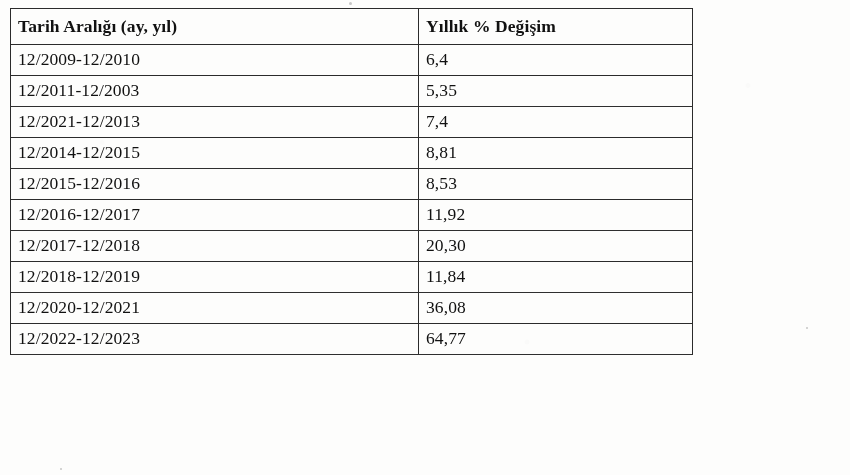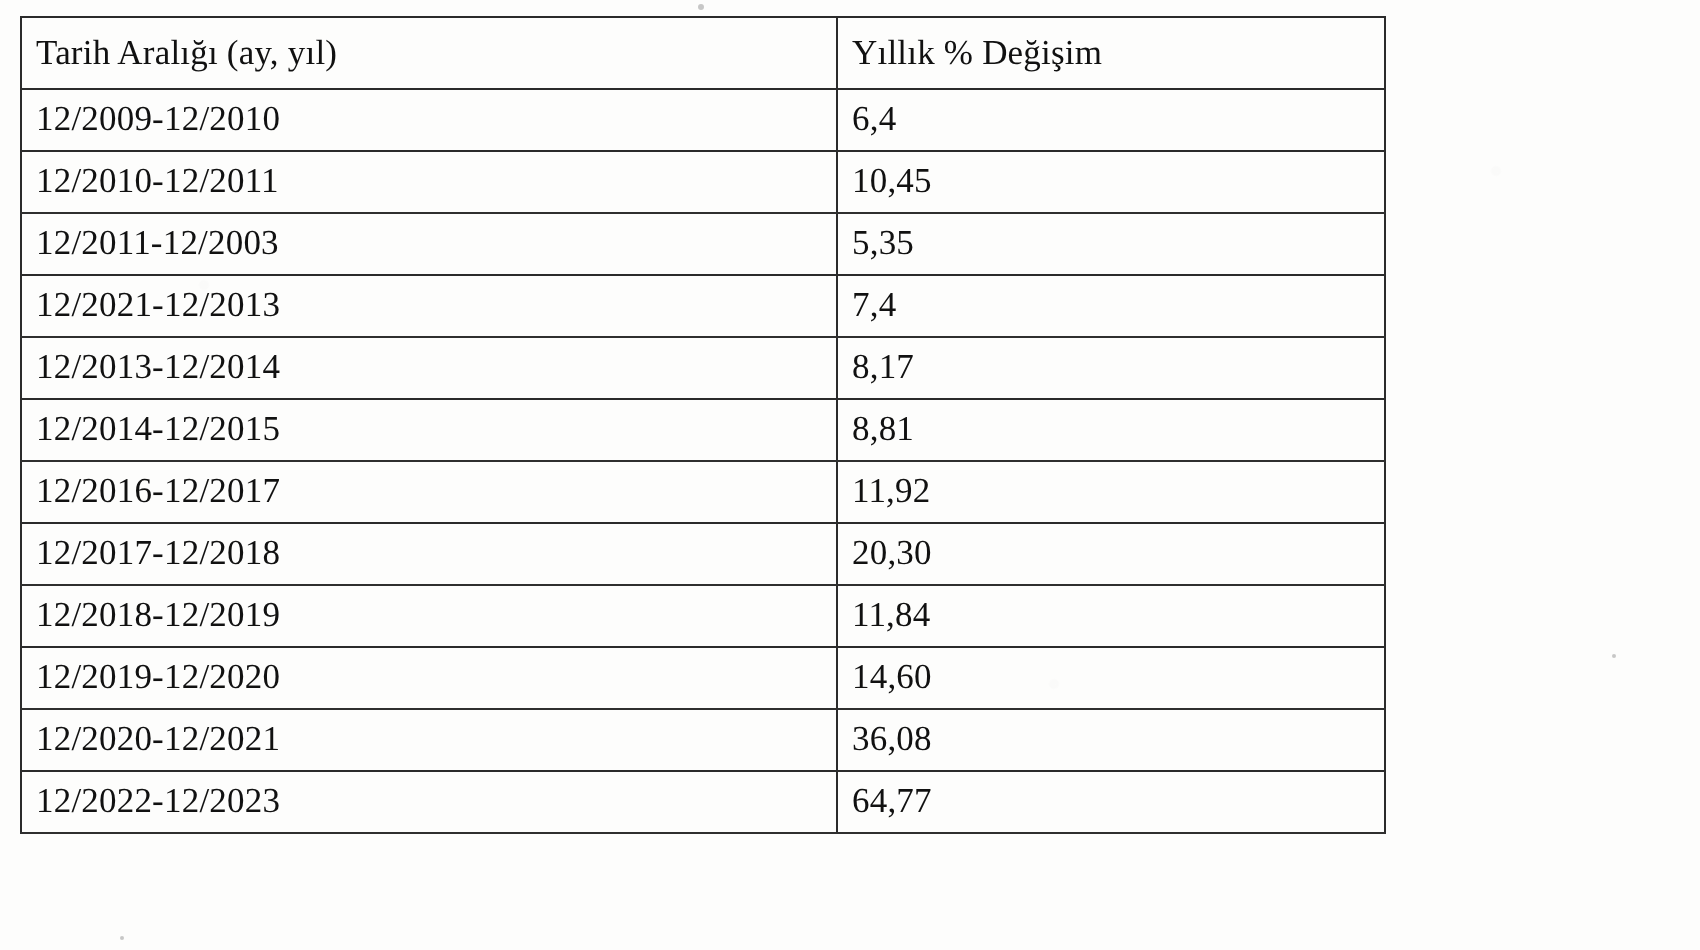--- a/index.html
+++ b/index.html
@@ -43,21 +43,21 @@
     border: 1px solid #2b2b2b;
     padding: 2px 0 2px 7px;
     font-size: 17.5px;
     line-height: 1.12;
     height: 26px;
     vertical-align: middle;
     text-align: left;
     background: transparent;
   }
   .doc-table th {
-    font-weight: normal;
+    font-weight: bold;
     font-size: 17.5px;
     padding-top: 3px;
     padding-bottom: 3px;
     height: 29px;
   }
   col.col-period { width: 408px; }
   col.col-value  { width: 274px; }
 
   
   .doc-table tr:nth-child(odd) td { border-top-color: #333; }
@@ -97,54 +97,46 @@
         <th class="cell-period">Tarih Aralığı (ay, yıl)</th>
         <th class="cell-value">Yıllık % Değişim</th>
       </tr>
     </thead>
     <tbody id="table-body">
         <tr>
           <td class="cell-period">12/2009-12/2010</td>
           <td class="cell-value">6,4</td>
         </tr>
         <tr>
-          <td class="cell-period">12/2010-12/2011</td>
-          <td class="cell-value">10,45</td>
-        </tr>
-        <tr>
           <td class="cell-period">12/2011-12/2003</td>
           <td class="cell-value">5,35</td>
         </tr>
         <tr>
           <td class="cell-period">12/2021-12/2013</td>
           <td class="cell-value">7,4</td>
         </tr>
         <tr>
-          <td class="cell-period">12/2013-12/2014</td>
-          <td class="cell-value">8,17</td>
+          <td class="cell-period">12/2014-12/2015</td>
+          <td class="cell-value">8,81</td>
         </tr>
         <tr>
-          <td class="cell-period">12/2014-12/2015</td>
-          <td class="cell-value">8,81</td>
+          <td class="cell-period">12/2015-12/2016</td>
+          <td class="cell-value">8,53</td>
         </tr>
         <tr>
           <td class="cell-period">12/2016-12/2017</td>
           <td class="cell-value">11,92</td>
         </tr>
         <tr>
           <td class="cell-period">12/2017-12/2018</td>
           <td class="cell-value">20,30</td>
         </tr>
         <tr>
           <td class="cell-period">12/2018-12/2019</td>
           <td class="cell-value">11,84</td>
-        </tr>
-        <tr>
-          <td class="cell-period">12/2019-12/2020</td>
-          <td class="cell-value">14,60</td>
         </tr>
         <tr>
           <td class="cell-period">12/2020-12/2021</td>
           <td class="cell-value">36,08</td>
         </tr>
         <tr>
           <td class="cell-period">12/2022-12/2023</td>
           <td class="cell-value">64,77</td>
         </tr>
       </tbody>

